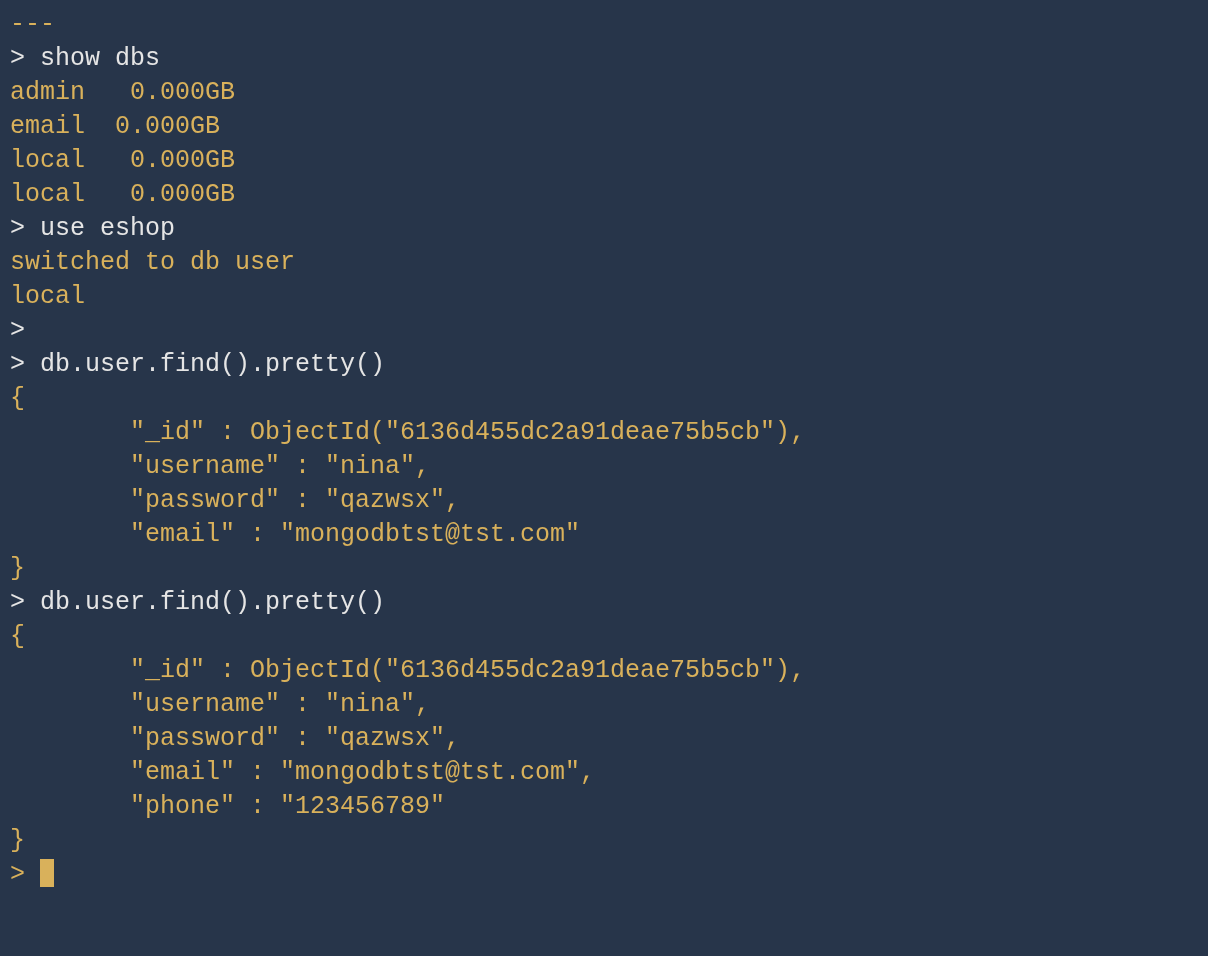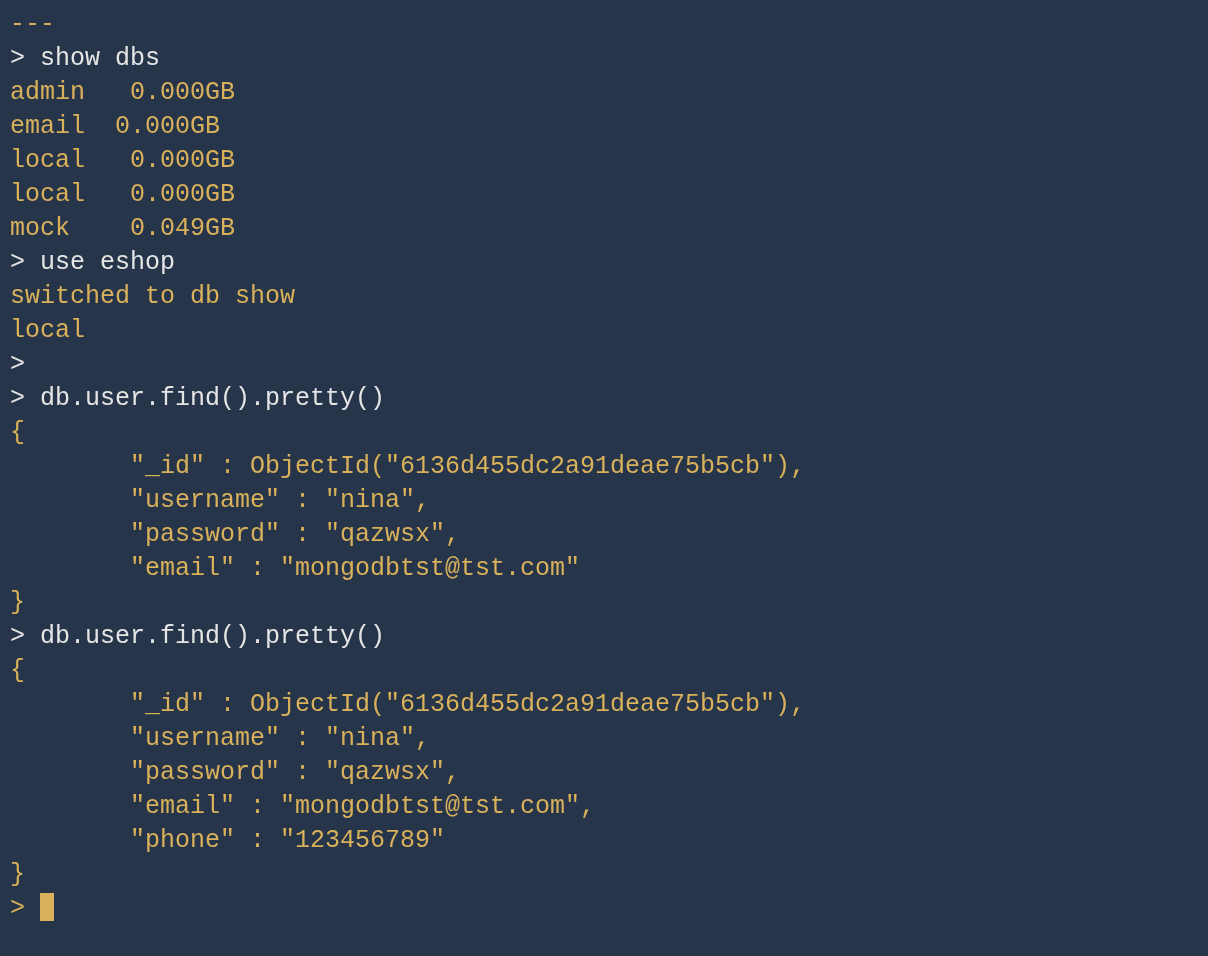--- a/index.html
+++ b/index.html
@@ -30,23 +30,22 @@
 </head>
 <body>
 
 <div id="terminal">
     <div class="line out">---</div>
     <div class="line cmd">&gt; show dbs</div>
     <div class="line out">admin   0.000GB</div>
     <div class="line out">email  0.000GB</div>
     <div class="line out">local   0.000GB</div>
     <div class="line out">local   0.000GB</div>
-    <div class="line out">mock    0.049GB</div>
     <div class="line cmd">&gt; use eshop</div>
-    <div class="line out">switched to db show</div>
+    <div class="line out">switched to db user</div>
     <div class="line out">local</div>
     <div class="line cmd">&gt;</div>
     <div class="line cmd">&gt; db.user.find().pretty()</div>
     <div class="line out">{</div>
     <div class="line out">        "_id" : ObjectId("6136d455dc2a91deae75b5cb"),</div>
     <div class="line out">        "username" : "nina",</div>
     <div class="line out">        "password" : "qazwsx",</div>
     <div class="line out">        "email" : "mongodbtst@tst.com"</div>
     <div class="line out">}</div>
     <div class="line cmd">&gt; db.user.find().pretty()</div>

